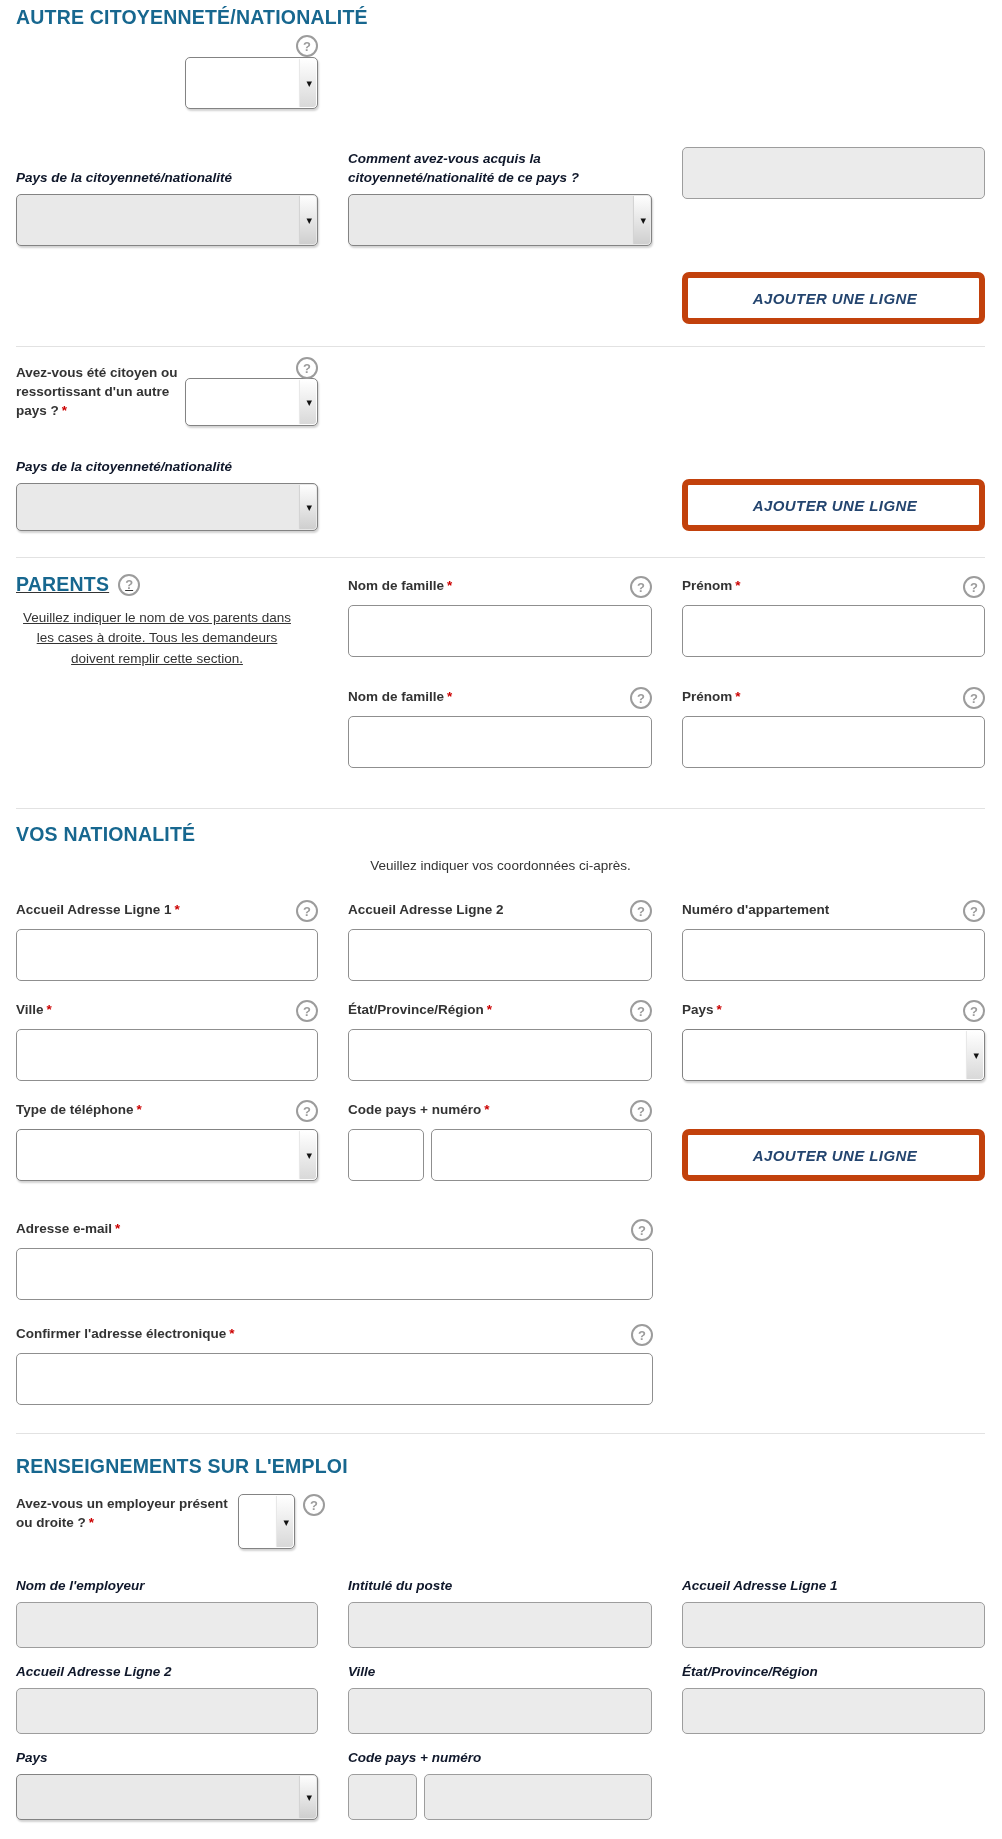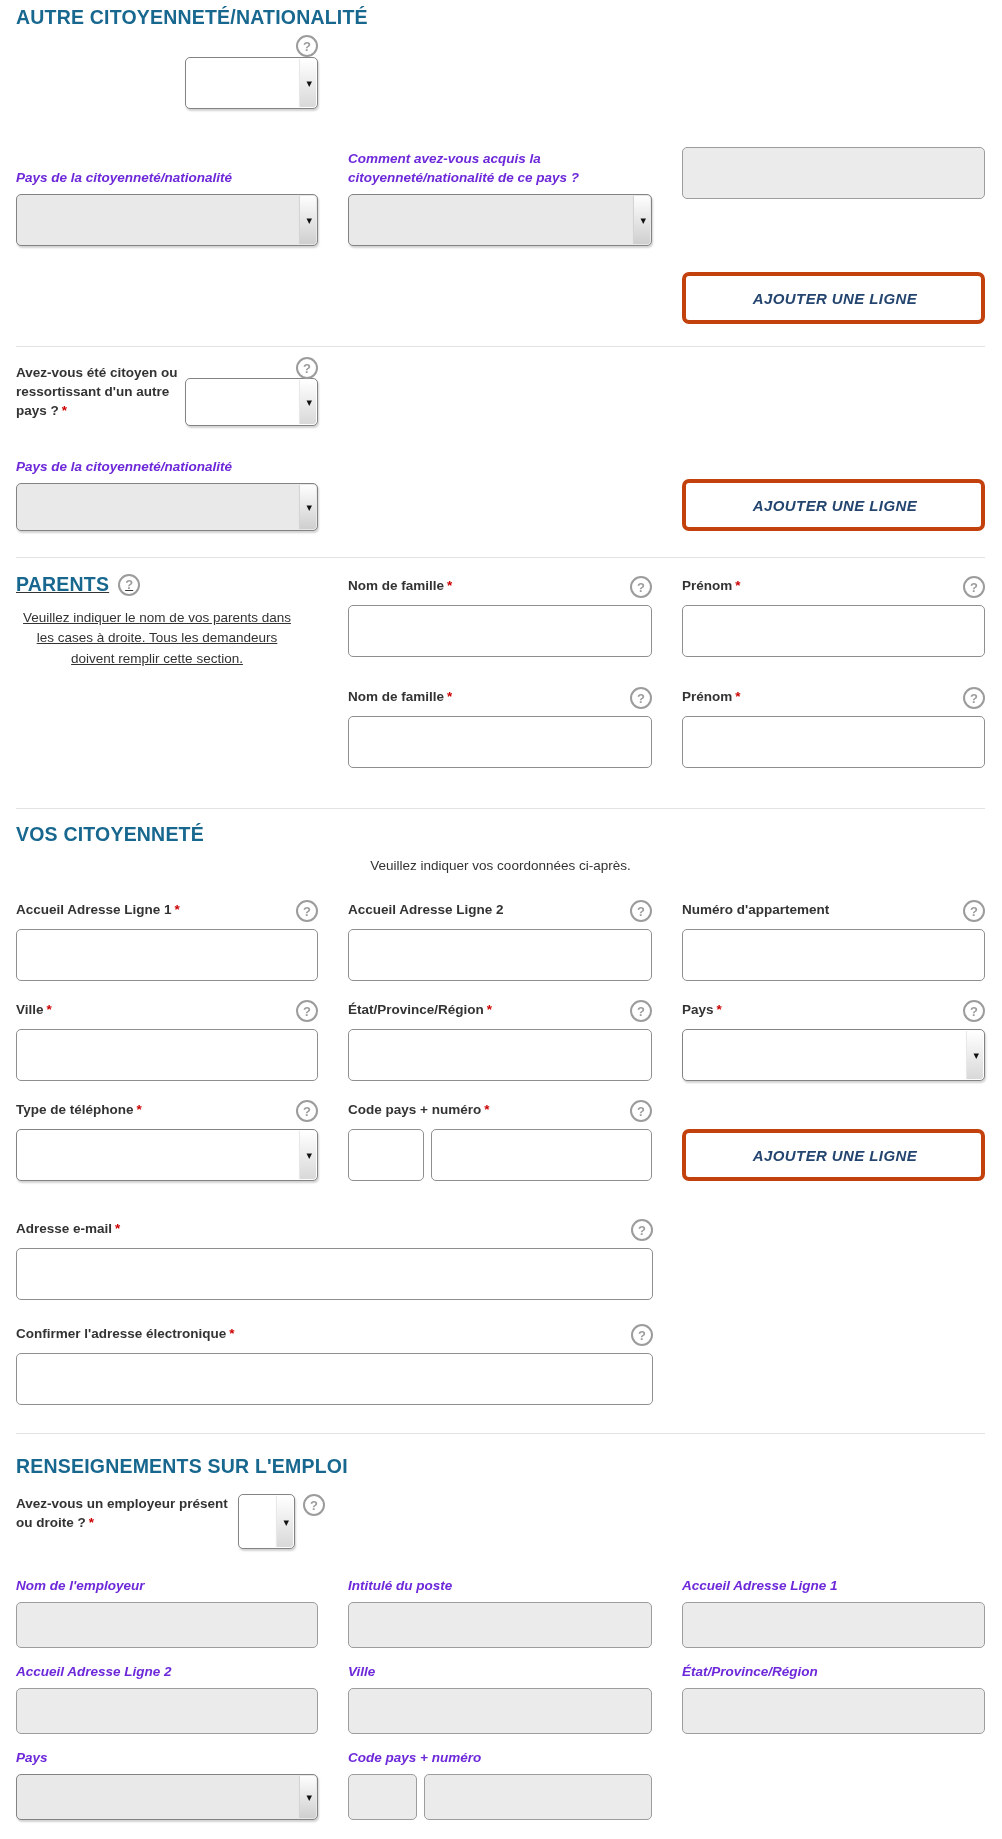--- a/index.html
+++ b/index.html
@@ -7,21 +7,21 @@
   body { font-family: "Liberation Sans", sans-serif; color: #333; }
   .page { width: 1002px; padding: 6px 17px 26px 16px; }
 
   .section-title { color: #17678F; font-size: 19.5px; font-weight: bold; margin: 0; letter-spacing: .2px; }
 
   .row3 { display: grid; grid-template-columns: 302px 304px 303px; column-gap: 30px; }
 
   .lblrow { display: flex; justify-content: space-between; align-items: flex-start; margin-bottom: 7px; }
   .lblrow.bottom { align-items: flex-end; min-height: 40px; }
   .lbl { font-size: 13.5px; font-weight: bold; line-height: 19px; color: #333; }
-  .lbl.it { font-style: italic; color: #6d28d9; }
+  .lbl.it { font-style: italic; color: #0f172a; }
   .req { color: #CC0000; font-weight: bold; margin-left: 3px; }
 
   .help { width: 22px; height: 22px; min-width: 22px; border: 2px solid #9c9c9c; border-radius: 50%;
           display: inline-flex; align-items: center; justify-content: center; background: #fff;
           color: #9c9c9c; font-size: 13px; font-weight: bold; line-height: 1; }
 
   .input { display: block; width: 100%; height: 52px; border: 1.5px solid #8f8f8f; border-radius: 5px;
            background: #fff; padding: 4px 9px; font: inherit; color: #333; }
   .input.short { height: 46px; }
   .input:disabled { background: #EBEBEB; border-color: #9d9d9d; }
@@ -32,21 +32,21 @@
   .select.h46 { height: 46px; }
   .select.disabled { background: #E9E9E9; }
   .select::before { content: ""; position: absolute; top: 1px; bottom: 1px; right: 1px; width: 16px;
             border-radius: 0 3px 3px 0;
             background: linear-gradient(to bottom, rgba(255,255,255,.95), rgba(185,185,185,.55));
             box-shadow: -1px 0 1px rgba(0,0,0,.10); }
   .select .arrow { position: absolute; right: 5px; top: 50%; transform: translateY(-50%);
             font-size: 11px; color: #111; z-index: 1; }
   .select .select-value { position: absolute; left: 9px; top: 50%; transform: translateY(-50%); font-size: 13.5px; }
 
-  .btn-add { width: 100%; height: 52px; background: #fff; border: 4px solid #c2410c; border-radius: 7px;
+  .btn-add { width: 100%; height: 52px; background: #fff; border: 6px solid #c2410c; border-radius: 7px;
              color: #24456F; font-family: inherit; font-weight: bold; font-style: italic; font-size: 15px;
              letter-spacing: .4px; display: flex; align-items: center; justify-content: center; cursor: pointer; padding-left: 9px; }
   .btncell { display: flex; align-items: flex-end; }
 
   .divider { border: none; border-top: 1px solid #E2E2E2; margin: 0; }
 
   
   .qb-cit { position: relative; width: 302px; height: 100px; margin-top: 12px; }
   .qb-cit .q-label { display: block; width: 168px; }
   .qb-cit .q-select { position: absolute; left: 169px; top: 16px; width: 133px; height: 52px; }
@@ -220,21 +220,21 @@
         <span class="help">
             <span>?</span>
           </span>
       </div>
       <input class="input" value="" style="">
     </div>
   </div>
 
   <hr class="divider d3">
 
-  <h2 class="section-title contact-title"><span>VOS CITOYENNETÉ</span></h2>
+  <h2 class="section-title contact-title"><span>VOS NATIONALITÉ</span></h2>
   <p class="desc contact-desc"><span>Veuillez indiquer vos coordonnées ci-après.</span></p>
 
   <div class="row3 contact-row">
     <div>
       <div class="lblrow">
         <span class="lbl"><span>Accueil Adresse Ligne 1</span><span class="req">*</span></span>
         <span class="help">
             <span>?</span>
           </span>
       </div>

